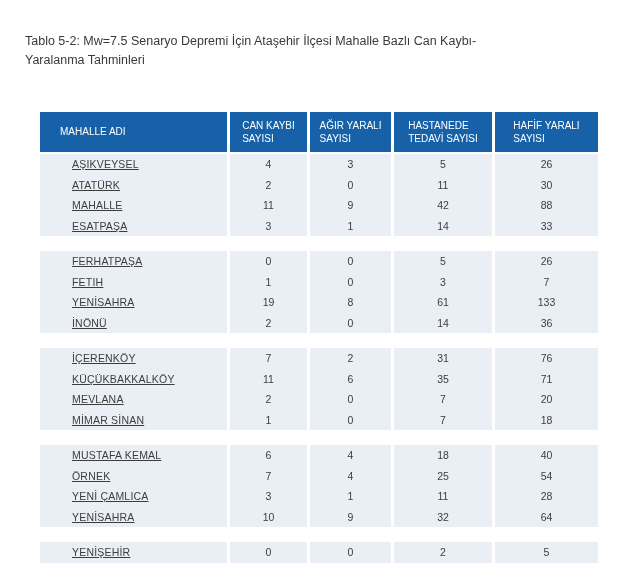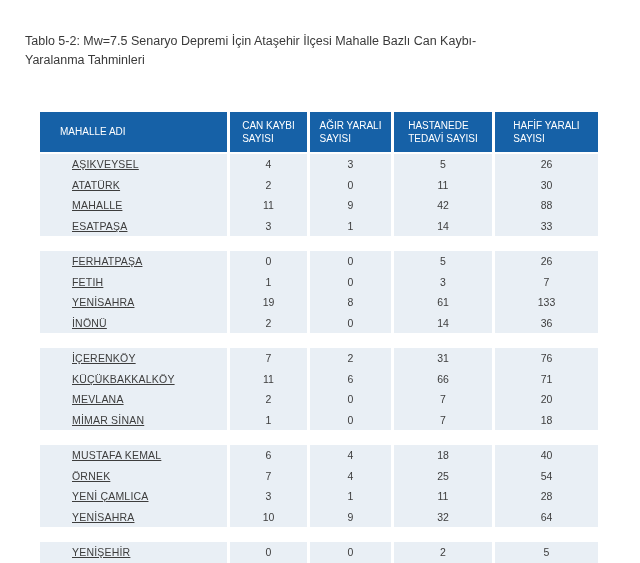--- a/index.html
+++ b/index.html
@@ -169,21 +169,21 @@
           <div class="cell name">İÇERENKÖY</div>
           <div class="cell num">7</div>
           <div class="cell num">2</div>
           <div class="cell num">31</div>
           <div class="cell num">76</div>
         </div>
         <div class="trow">
           <div class="cell name">KÜÇÜKBAKKALKÖY</div>
           <div class="cell num">11</div>
           <div class="cell num">6</div>
-          <div class="cell num">66</div>
+          <div class="cell num">35</div>
           <div class="cell num">71</div>
         </div>
         <div class="trow">
           <div class="cell name">MEVLANA</div>
           <div class="cell num">2</div>
           <div class="cell num">0</div>
           <div class="cell num">7</div>
           <div class="cell num">20</div>
         </div>
         <div class="trow">

